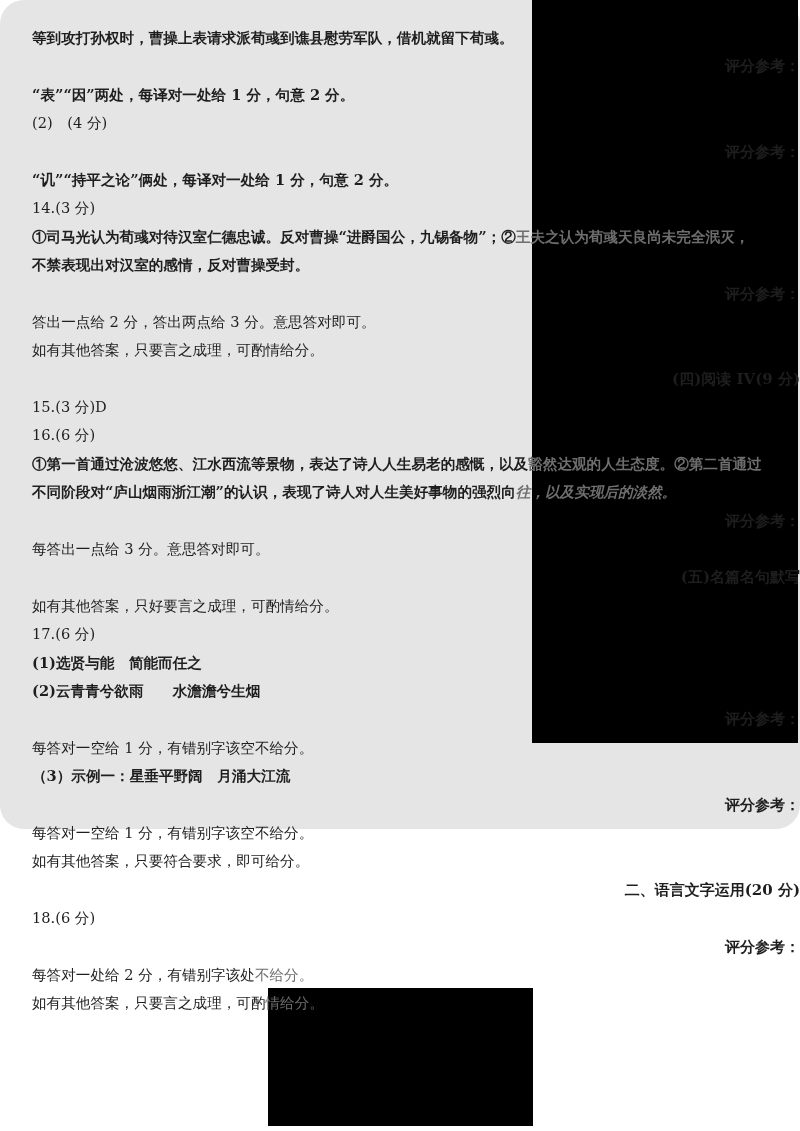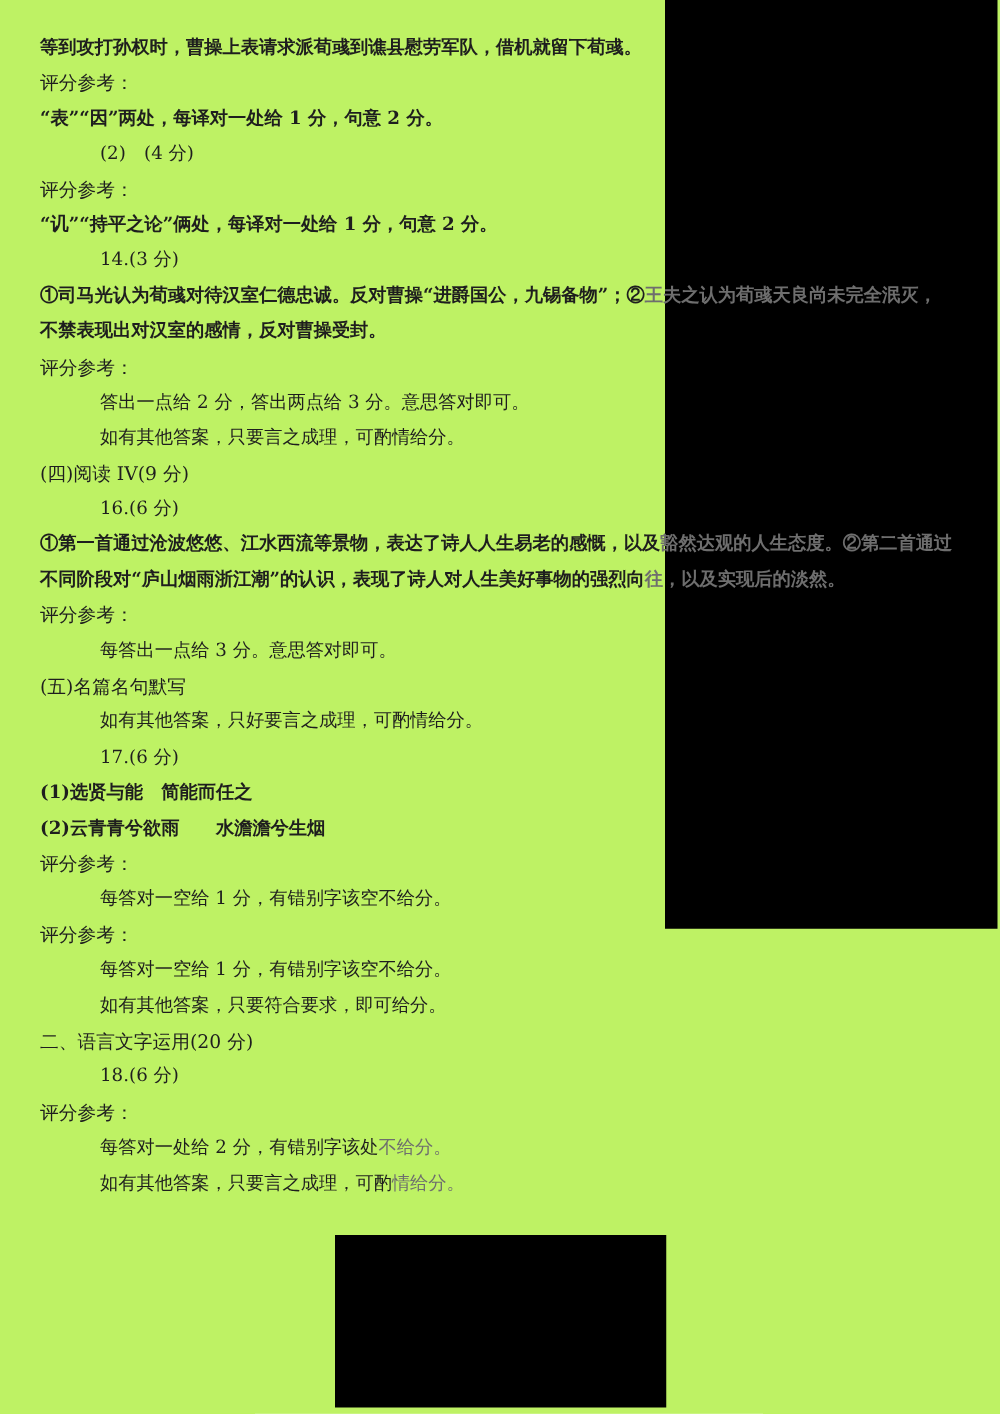--- a/index.html
+++ b/index.html
@@ -4,22 +4,23 @@
 <style>
   html,body{margin:0;padding:0;}
   body{
     width:800px;height:1131px;
     font-family:"DejaVu Serif","Liberation Serif",serif;
     background:#ffffff;
     overflow:hidden;
   }
   .page{
     position:relative;
-    width:800px;height:1131px;
-    background:#bef264;
+    width:800px;height:829px;
+    background:#e5e5e5;
+    border-radius:24px;
   }
   .redaction{
     position:absolute;
     z-index:1;
   }
   .doc{
     position:absolute;
     left:0;top:0;
     width:800px;
     padding:24px 0 0 32px;
@@ -28,23 +29,23 @@
   }
   .line{
     height:28.4px;
     line-height:28.4px;
     font-size:14.6px;
     white-space:pre;
     color:#1e1e1e;
   }
   .line .seg-main{color:#1e1e1e;}
   .line .seg-overlay{color:#6e6e6e;}
-  .line.style-head{font-weight:400;color:#101010;font-size:15px;}
+  .line.style-head{font-weight:700;color:#101010;font-size:15px;text-align:right;}
   .line.style-answer{font-weight:600;color:#161616;}
-  .line.style-note{font-weight:400;color:#242424;margin-left:48px;}
+  .line.style-note{font-weight:400;color:#242424;}
 </style>
 </head>
 <body>
 
 <div class="page">
   <div id="redactions">
       <div class="redaction" style="left: 532px; top: 0px; width: 266px; height: 743px; background: rgb(0, 0, 0);"></div>
       <div class="redaction" style="left: 268px; top: 988px; width: 265px; height: 138px; background: rgb(0, 0, 0);"></div>
     </div>
   <div id="doc" class="doc">
@@ -54,32 +55,34 @@
       <div class="line style-note"><span class="seg-main">(2)　(4 分)</span></div>
       <div class="line style-head"><span class="seg-main">评分参考：</span></div>
       <div class="line style-answer"><span class="seg-main">“讥”“持平之论”俩处，每译对一处给 1 分，句意 2 分。</span></div>
       <div class="line style-note"><span class="seg-main">14.(3 分)</span></div>
       <div class="line style-answer"><span class="seg-main">①司马光认为荀彧对待汉室仁德忠诚。反对曹操“进爵国公，九锡备物”；②</span><span class="seg-overlay" style="color: rgb(110, 110, 110);">王夫之认为荀彧天良尚未完全泯灭，</span></div>
       <div class="line style-answer"><span class="seg-main">不禁表现出对汉室的感情，反对曹操受封。</span></div>
       <div class="line style-head"><span class="seg-main">评分参考：</span></div>
       <div class="line style-note"><span class="seg-main">答出一点给 2 分，答出两点给 3 分。意思答对即可。</span></div>
       <div class="line style-note"><span class="seg-main">如有其他答案，只要言之成理，可酌情给分。</span></div>
       <div class="line style-head"><span class="seg-main">(四)阅读 IV(9 分)</span></div>
+      <div class="line style-note"><span class="seg-main">15.(3 分)D</span></div>
       <div class="line style-note"><span class="seg-main">16.(6 分)</span></div>
       <div class="line style-answer"><span class="seg-main">①第一首通过沧波悠悠、江水西流等景物，表达了诗人人生易老的感慨，以及</span><span class="seg-overlay" style="color: rgb(110, 110, 110);">豁然达观的人生态度。②第二首通过</span></div>
-      <div class="line style-answer"><span class="seg-main">不同阶段对“庐山烟雨浙江潮”的认识，表现了诗人对人生美好事物的强烈向</span><span class="seg-overlay" style="color: rgb(110, 110, 110);">往，以及实现后的淡然。</span></div>
+      <div class="line style-answer"><span class="seg-main">不同阶段对“庐山烟雨浙江潮”的认识，表现了诗人对人生美好事物的强烈向</span><span class="seg-overlay" style="color: rgb(110, 110, 110); font-style: italic;">往，以及实现后的淡然。</span></div>
       <div class="line style-head"><span class="seg-main">评分参考：</span></div>
       <div class="line style-note"><span class="seg-main">每答出一点给 3 分。意思答对即可。</span></div>
       <div class="line style-head"><span class="seg-main">(五)名篇名句默写</span></div>
       <div class="line style-note"><span class="seg-main">如有其他答案，只好要言之成理，可酌情给分。</span></div>
       <div class="line style-note"><span class="seg-main">17.(6 分)</span></div>
       <div class="line style-answer"><span class="seg-main">(1)选贤与能　简能而任之</span></div>
       <div class="line style-answer"><span class="seg-main">(2)云青青兮欲雨　　水澹澹兮生烟</span></div>
       <div class="line style-head"><span class="seg-main">评分参考：</span></div>
       <div class="line style-note"><span class="seg-main">每答对一空给 1 分，有错别字该空不给分。</span></div>
+      <div class="line style-answer"><span class="seg-main">（3）示例一：星垂平野阔　月涌大江流</span></div>
       <div class="line style-head"><span class="seg-main">评分参考：</span></div>
       <div class="line style-note"><span class="seg-main">每答对一空给 1 分，有错别字该空不给分。</span></div>
       <div class="line style-note"><span class="seg-main">如有其他答案，只要符合要求，即可给分。</span></div>
       <div class="line style-head"><span class="seg-main">二、语言文字运用(20 分)</span></div>
       <div class="line style-note"><span class="seg-main">18.(6 分)</span></div>
       <div class="line style-head"><span class="seg-main">评分参考：</span></div>
       <div class="line style-note"><span class="seg-main">每答对一处给 2 分，有错别字该处</span><span class="seg-overlay" style="color: rgb(110, 110, 110);">不给分。</span></div>
       <div class="line style-note"><span class="seg-main">如有其他答案，只要言之成理，可酌</span><span class="seg-overlay" style="color: rgb(110, 110, 110);">情给分。</span></div>
     </div>
 </div>

